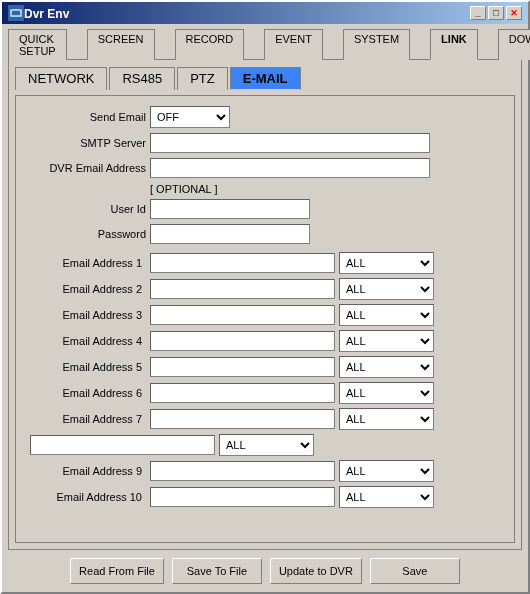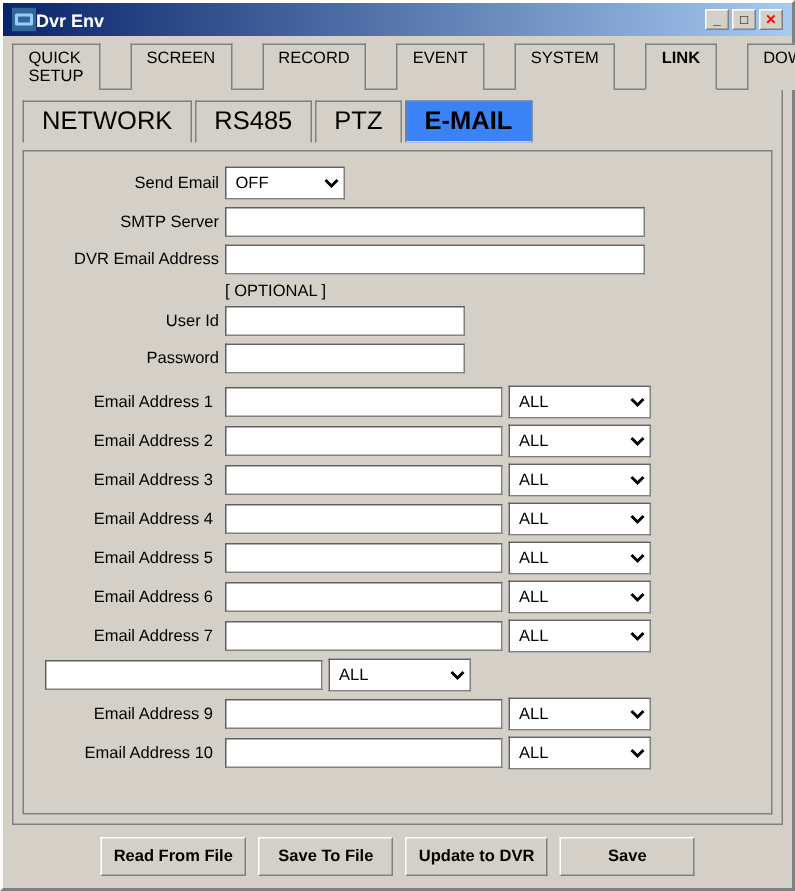--- a/index.html
+++ b/index.html
@@ -101,21 +101,21 @@
       display: flex;
       gap: 2px;
       margin-bottom: 6px;
     }
     .sub-tab {
       padding: 3px 12px;
       background: #d4d0c8;
       border: 1px solid #808080;
       border-bottom: none;
       cursor: pointer;
-      font-size: 17px;
+      font-size: 13px;
       position: relative;
       top: 1px;
     }
     .sub-tab.active {
       background: #3b82f6;
       border: 1px solid #808080;
       border-bottom: 1px solid #d4d0c8;
       font-weight: bold;
       z-index: 2;
     }
@@ -193,21 +193,20 @@
     .action-btn {
       height: 26px;
       min-width: 90px;
       background: #d4d0c8;
       border: 1px solid white;
       border-right-color: #808080;
       border-bottom-color: #808080;
       cursor: pointer;
       font-size: 11px;
       padding: 2px 8px;
-      font-weight: bold;
     }
     .spacer { margin-bottom: 4px; }
   </style>
 </head>
 <body>
 
 <div class="window">
 
   <div class="title-bar">
     <div class="title-bar-left">

